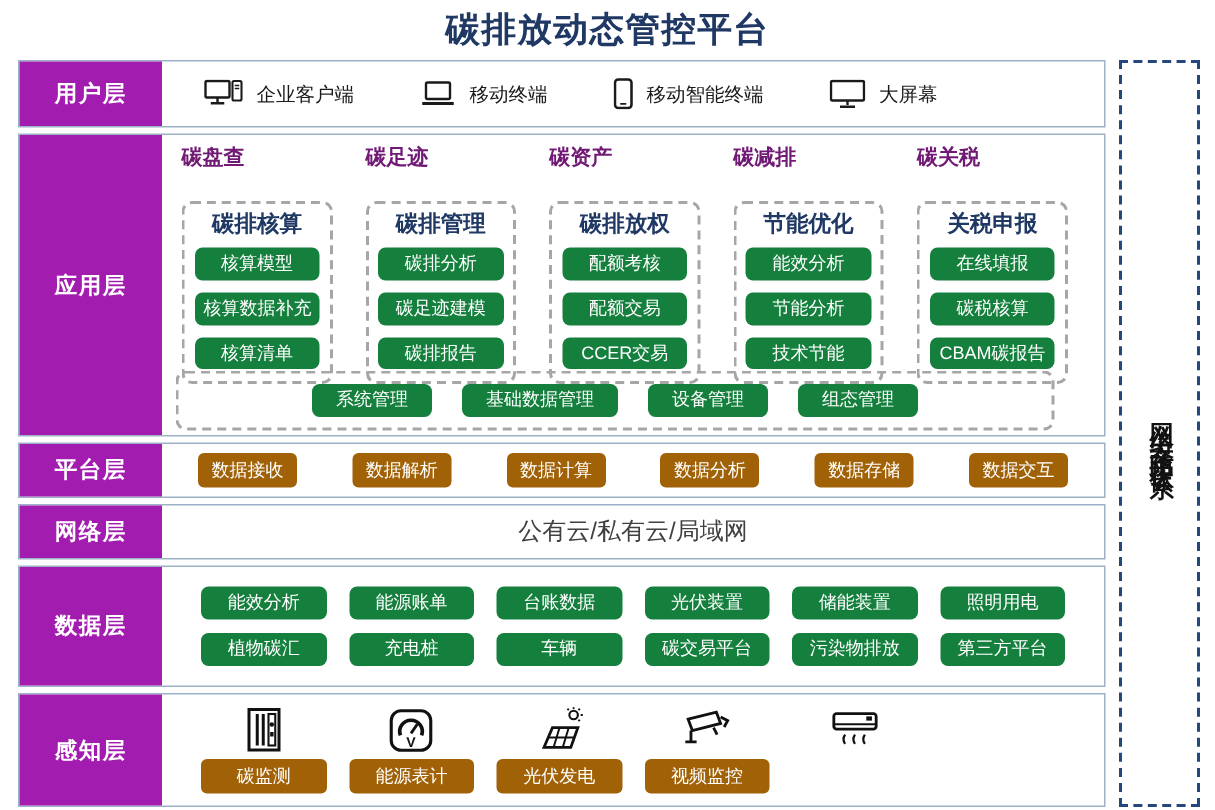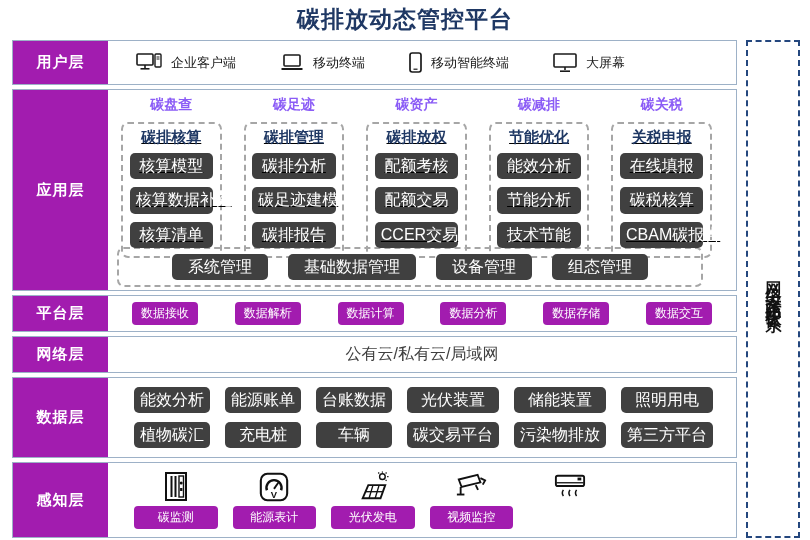--- a/index.html
+++ b/index.html
@@ -29,38 +29,38 @@
   #band-network  { top:336px; height:37px; }
   #band-data     { top:377px; height:81px; }
   #band-sensing  { top:462px; height:76px; }
 
   
   .user-row { height:100%; display:flex; align-items:center; padding-left:28px; gap:44px; }
   .user-item { display:flex; align-items:center; gap:9px; font-size:13px; color:#1a1a1a; }
 
   
   .pill-navy {
-    background:#404040; color:#fff; font-size:16px; line-height:1.15;
+    background:#15803d; color:#fff; font-size:12px; line-height:1.15;
     border-radius:5px; text-align:center; padding:4px 6px; white-space:nowrap;
     box-sizing:border-box;
   }
   .pill-yellow {
-    background:#a21caf; color:#fff; font-size:12px; line-height:1.1;
+    background:#a16207; color:#fff; font-size:12px; line-height:1.1;
     border-radius:4px; text-align:center; padding:5px 2px; white-space:nowrap;
     box-sizing:border-box;
   }
 
   
   .app-wrap { padding-top:6px; height:100%; box-sizing:border-box; }
   .app-columns { margin:0 24px 0 13px; height:142px; display:flex; gap:22px; }
   .app-col { flex:1; display:flex; flex-direction:column; min-width:0; }
-  .app-col-header { text-align:center; font-weight:bold; font-size:14px; color:#8b5cf6; margin-bottom:8px; }
+  .app-col-header { text-align:left; font-weight:bold; font-size:14px; color:#701a75; margin-bottom:20px; }
   .app-col-box {
     flex:1; border:2px dashed #A6A6A6; border-radius:7px;
-    display:flex; flex-direction:column; align-items:center; padding:3px 3px 8px;text-decoration:underline;
+    display:flex; flex-direction:column; align-items:center; padding:3px 3px 8px;
   }
   .app-col-sub { font-weight:bold; font-size:15px; color:#1F3864; margin:1px 0 6px; }
   .app-btn-list { display:flex; flex-direction:column; gap:8px; width:100%; align-items:center; flex:1; justify-content:space-evenly; }
   .app-btn { width:92%; }
   .app-bottom {
     margin:9px 33px 0 9px; height:40px; border:2px dashed #A6A6A6; border-radius:7px;
     display:flex; align-items:center; justify-content:center; gap:20px; box-sizing:border-box;
   }
   .app-bottom .pill-navy { padding:4px 16px; }
 

